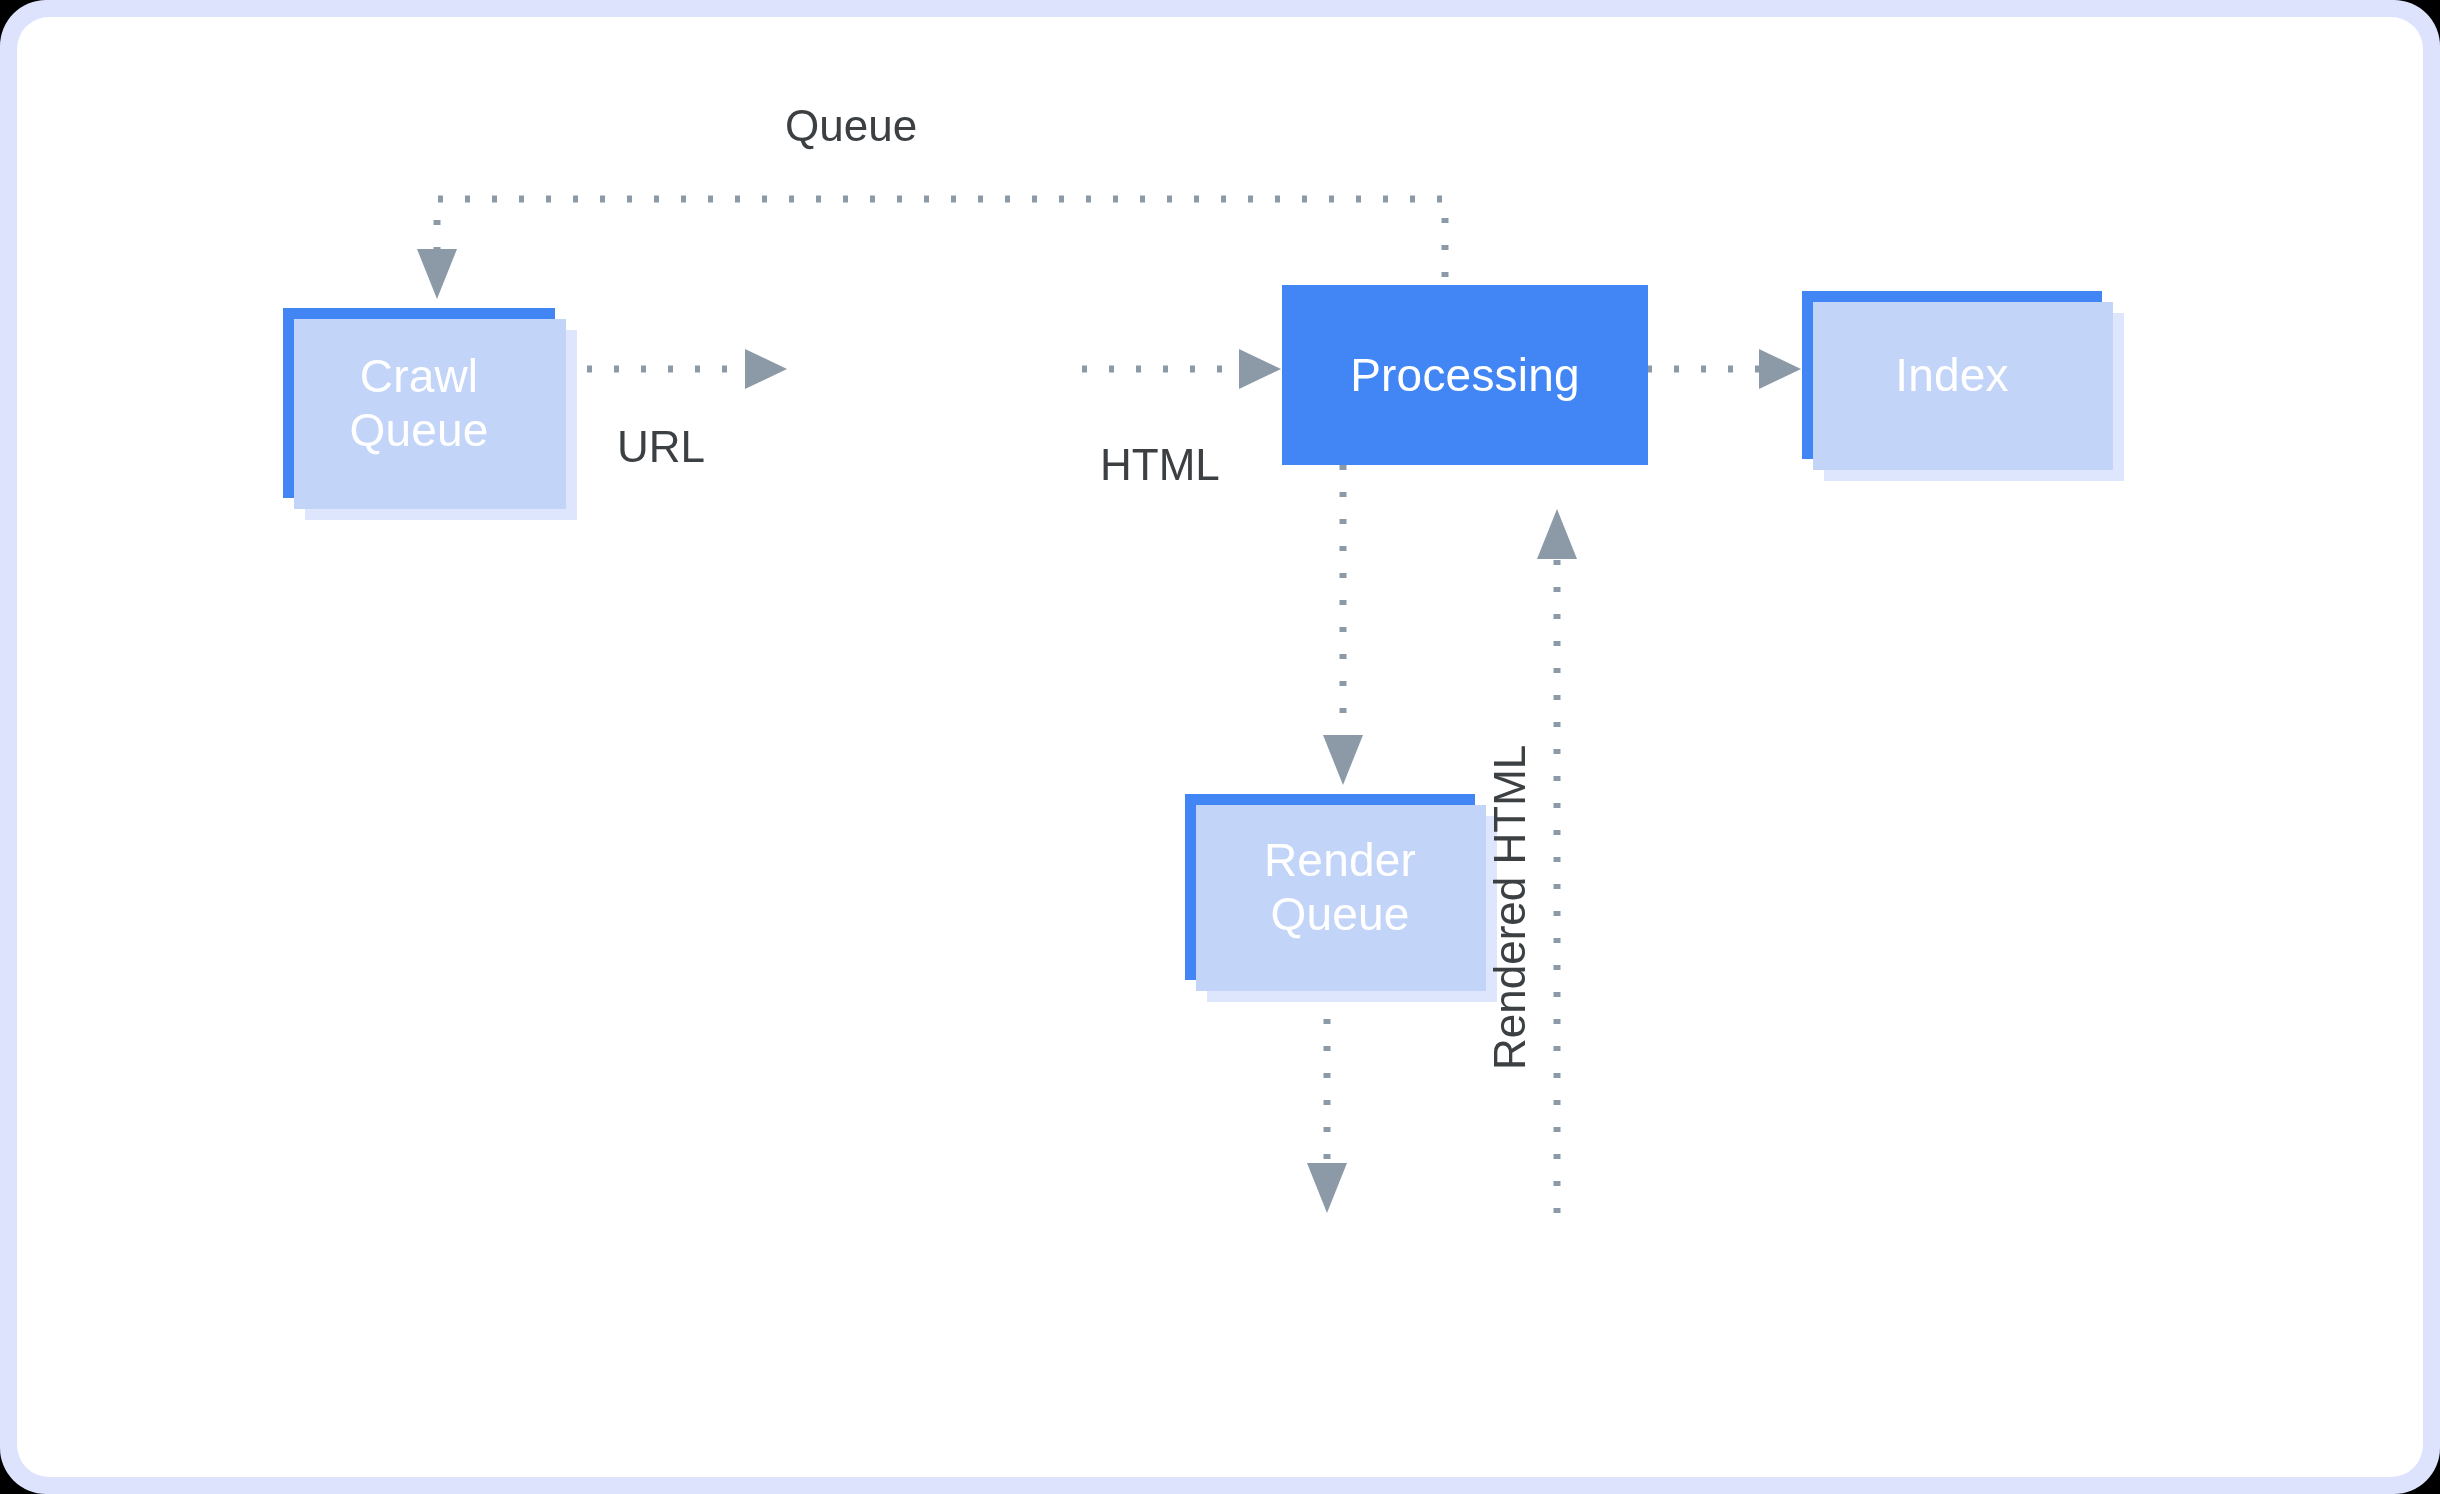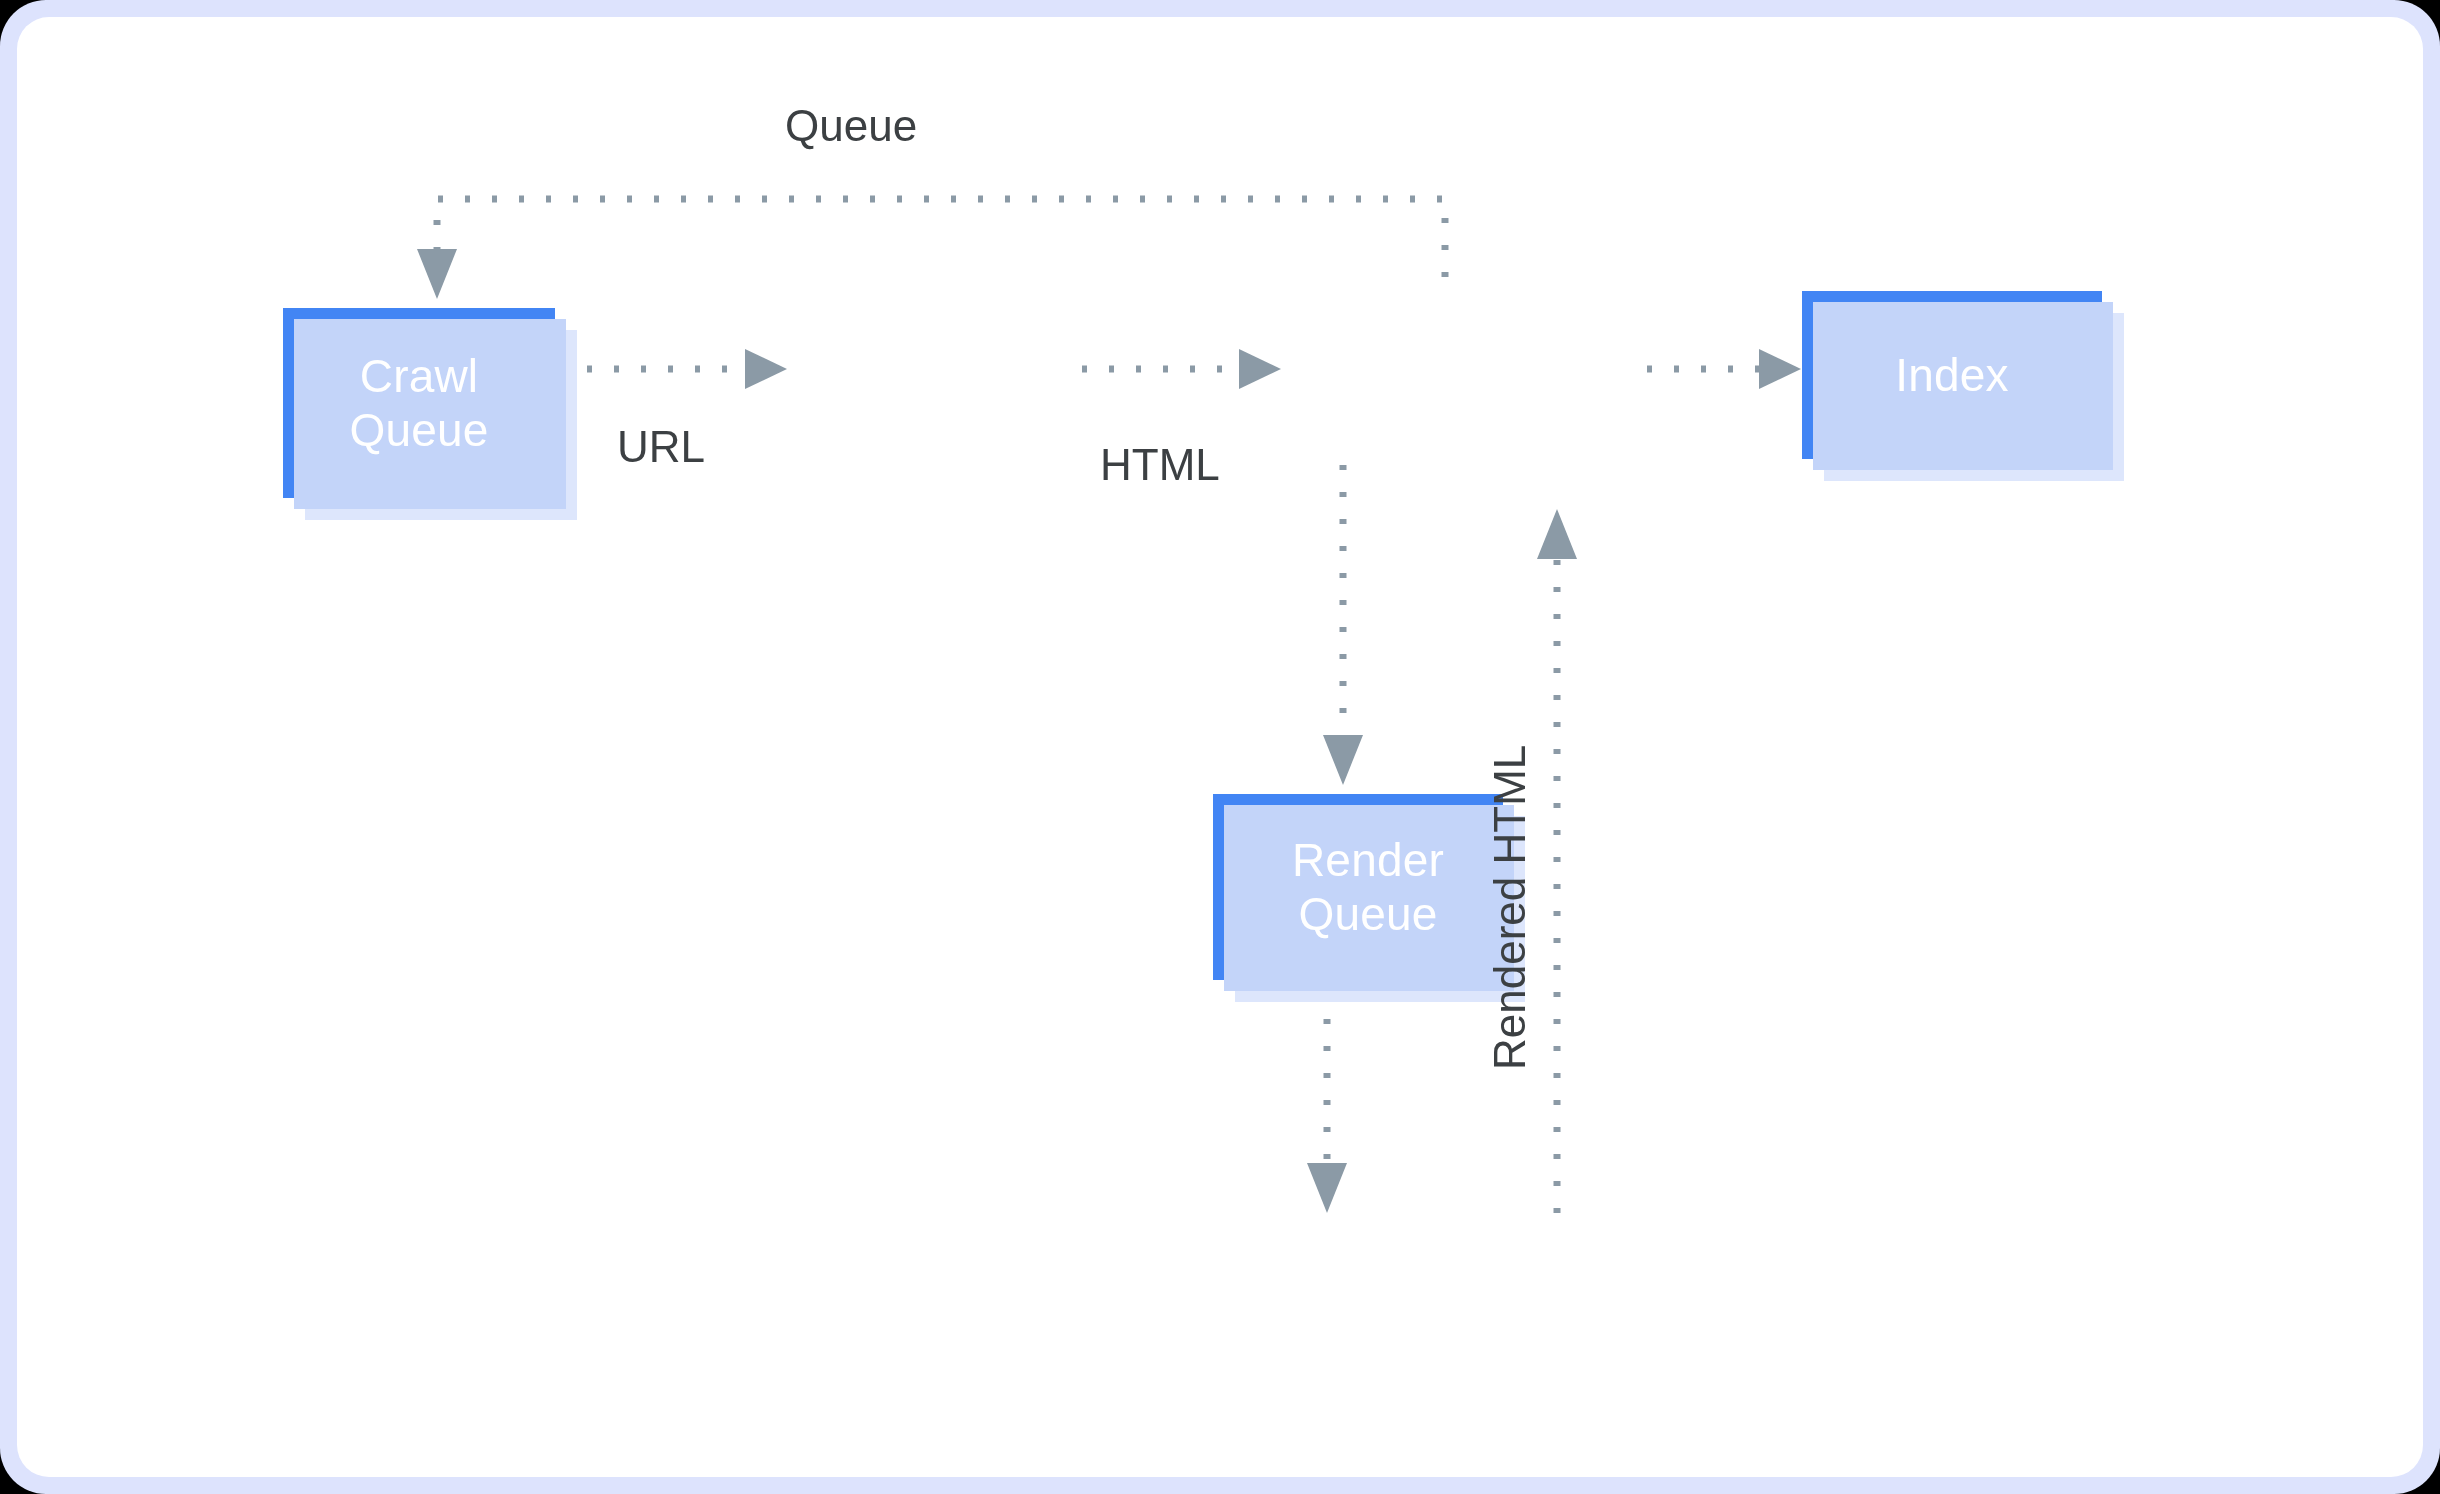--- a/index.html
+++ b/index.html
@@ -142,26 +142,29 @@
         <polygon class="head" points="1520,542 1560,542 1540,492"></polygon>
       </g>
     </svg>
 
     <div class="node stacked" style="left:266px; top:262px; width:272px; height:190px;margin-top:29px;">
       <span style="white-space:pre-line;">Crawl
 Queue</span>
     </div>
 
 
+    <div class="node" style="left:1265px; top:268px; width:366px; height:180px;">
+      <span>Processing</span>
+    </div>
 
     <div class="node stacked" style="left:1785px; top:274px; width:300px; height:168px;">
       <span>Index</span>
     </div>
 
-    <div class="node stacked" style="left:1196px; top:777px; width:290px; height:186px;padding-left:20px;">
+    <div class="node stacked" style="left:1168px; top:777px; width:290px; height:186px;padding-left:20px;">
       <span style="white-space:pre-line;">Render
 Queue</span>
     </div>
 
 
     <div class="elabel" style="left:768px; top:84px;">Queue</div>
 
     <div class="elabel" style="left:600px; top:405px;">URL</div>
 
     <div class="elabel" style="left:1083px; top:423px;">HTML</div>

